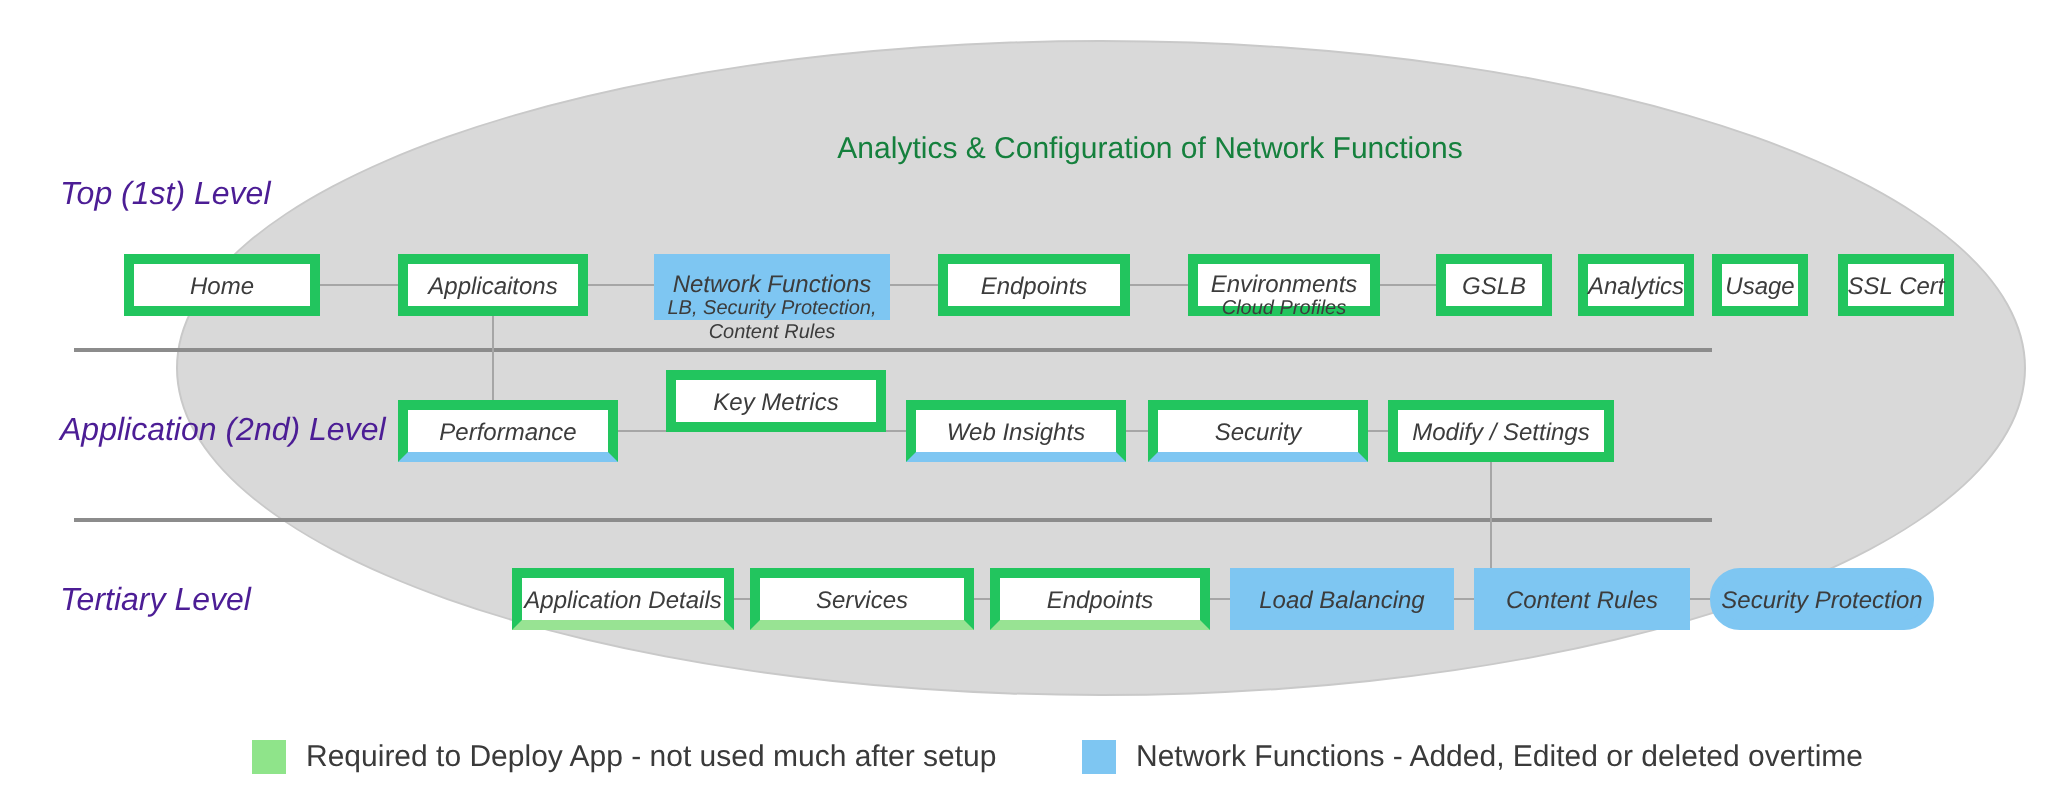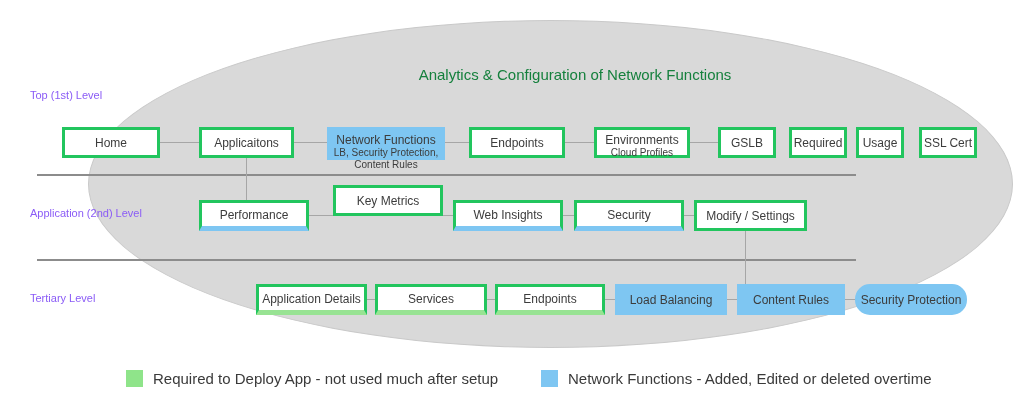--- a/index.html
+++ b/index.html
@@ -10,28 +10,28 @@
     overflow:hidden; color:#3a3a3a;
   }
   .ellipse {
     position:absolute; left:88px; top:20px; width:925px; height:328px;
     background:#d9d9d9; border:1px solid #c9c9c9; border-radius:50%;
   }
   .diagram-title {
     position:absolute; left:330px; top:66px; width:490px;
     text-align:center; font-size:15px; color:#15803d;
   }
-  .level-label { position:absolute; font-size:11px; color:#8b5cf6; white-space:nowrap; }
+  .level-label { position:absolute; font-size:16px; color:#4c1d95; white-space:nowrap;font-style:italic; }
   .section-line { position:absolute; height:2px; background:#8c8c8c; }
   .connector-h { position:absolute; height:1px; background:#a6a6a6; }
   .connector-v { position:absolute; width:1px; background:#a6a6a6; }
   .box {
-    position:absolute; height:31px; background:#ffffff; border:3px solid #22c55e;
+    position:absolute; height:31px; background:#ffffff; border:5px solid #22c55e;
     display:flex; align-items:center; justify-content:center;
-    font-size:12px; color:#3c3c3c; white-space:nowrap;
+    font-size:12px; color:#3c3c3c; white-space:nowrap;font-style:italic;
   }
   .box.tall { height:33px; }
   .box.blue-fill { background:#7ec6f2; border-color:#7ec6f2; }
   .box.blue-underline { border-bottom:5px solid #7ec6f2; }
   .box.green-underline { border-bottom:5px solid #98e393; }
   .box.multiline { flex-direction:column; justify-content:flex-start; padding-top:3px; overflow:visible; }
   .box .sub { font-size:10px; line-height:12px; color:#3c3c3c; }
   .box .main-line { font-size:12px; line-height:14px; }
   .legend { position:absolute; top:368px; left:0; width:1024px; height:30px; }
   .swatch { position:absolute; width:17px; height:17px; top:2px; }
@@ -83,21 +83,21 @@
 
   <div class="box multiline" style="left:594px; top:127px; width:96px;">
     <span class="main-line">Environments</span>
     <span class="sub">Cloud Profiles</span>
   </div>
 
   <div class="box" style="left:718px; top:127px; width:58px;">
       <span>GSLB</span>
     </div>
   <div class="box" style="left:789px; top:127px; width:58px;">
-      <span>Required</span>
+      <span>Analytics</span>
     </div>
   <div class="box" style="left:856px; top:127px; width:48px;">
       <span>Usage</span>
     </div>
   <div class="box" style="left:919px; top:127px; width:58px;">
       <span>SSL Cert</span>
     </div>
 
   <div class="connector-h" style="left:309px; top:215px; width:24px;"></div>
   <div class="connector-h" style="left:443px; top:215px; width:10px;"></div>

